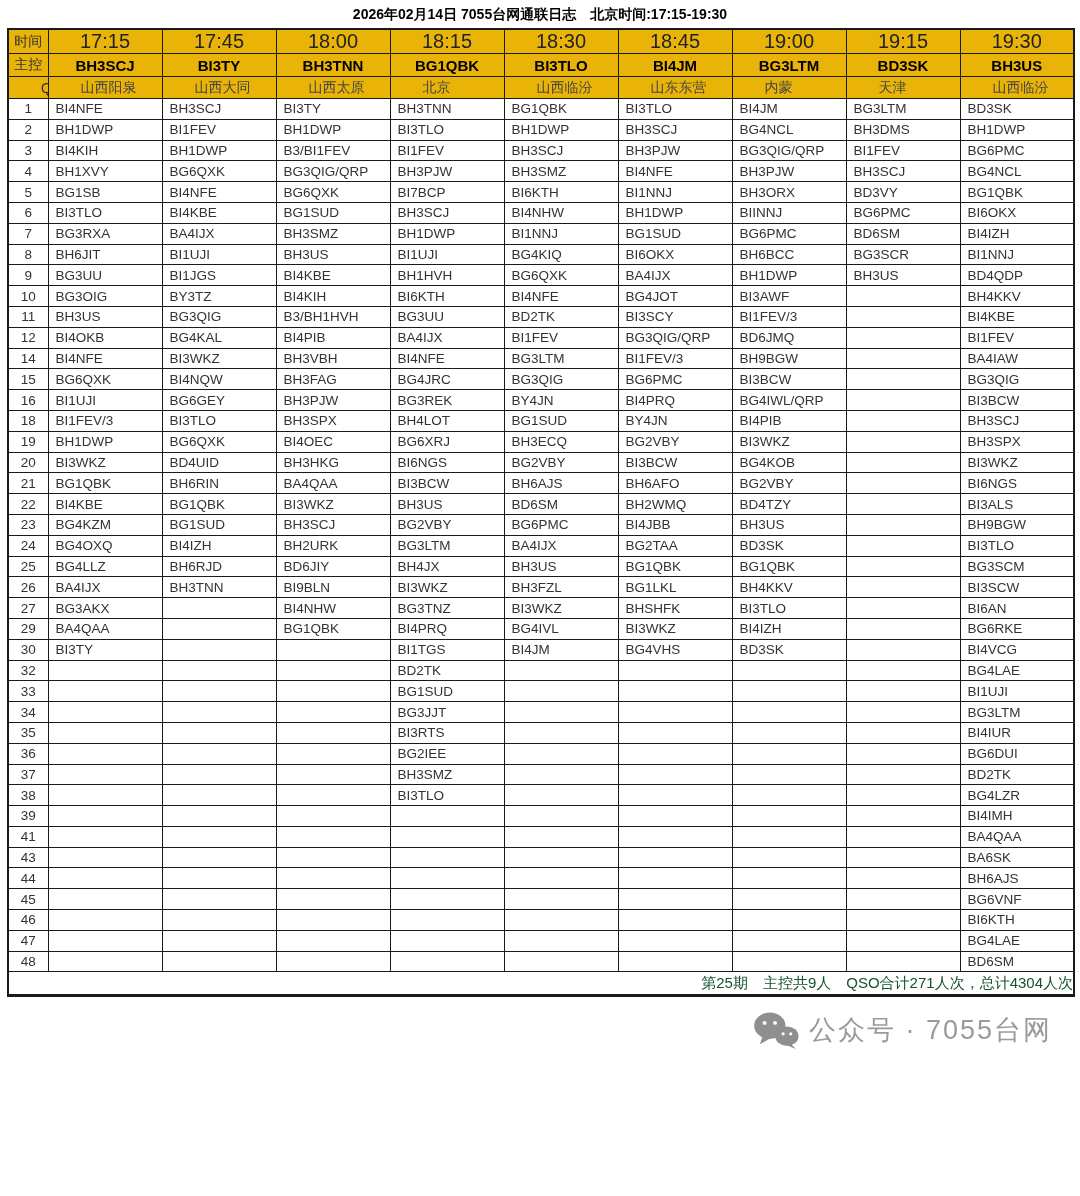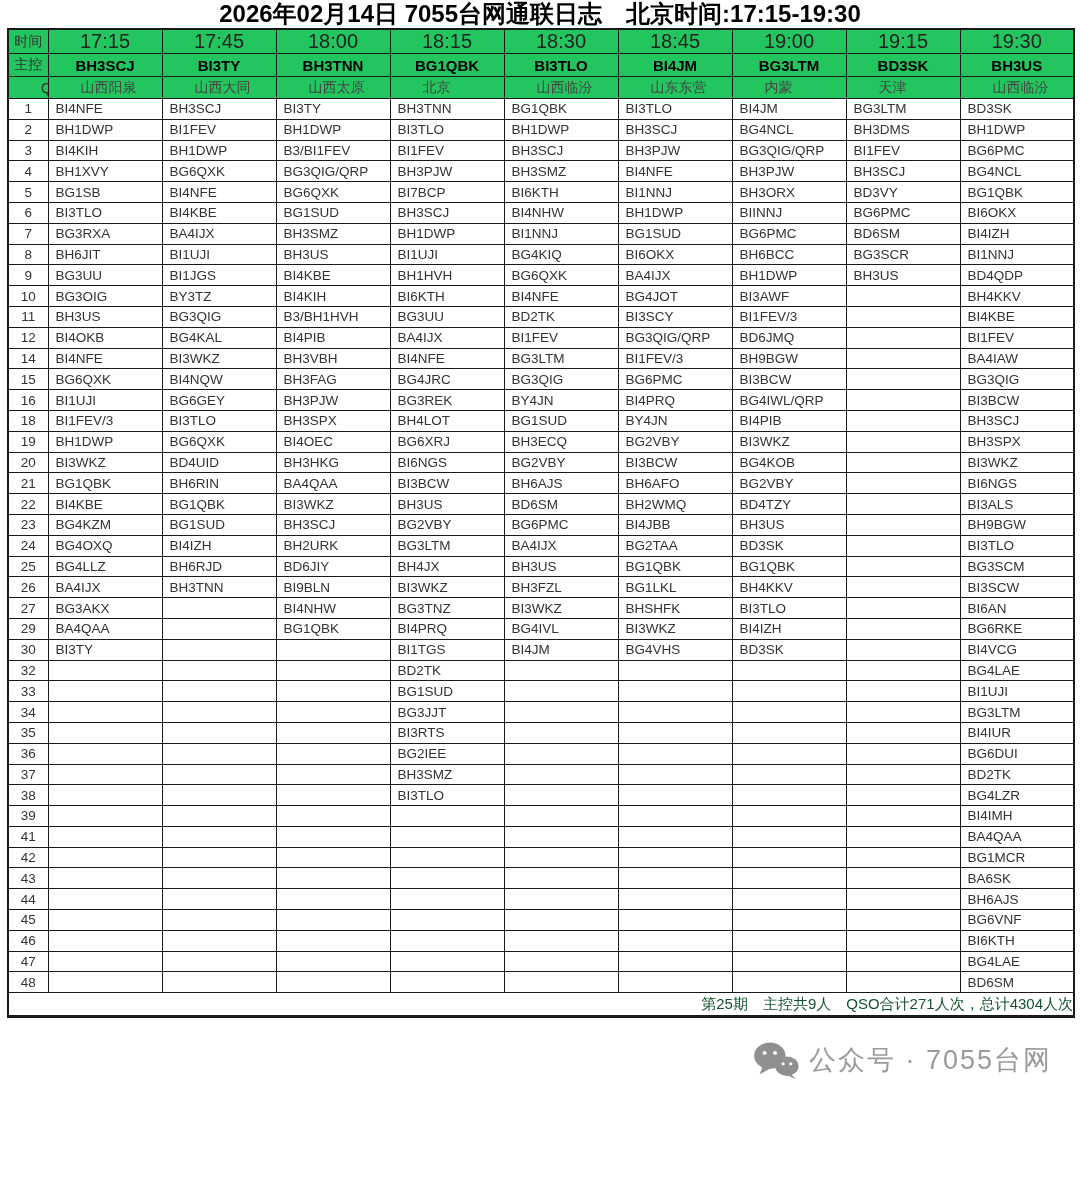--- a/index.html
+++ b/index.html
@@ -3,49 +3,49 @@
 <meta charset="utf-8">
 <style>
   html,body{margin:0;padding:0;background:#ffffff;}
   body{
     width:1080px;height:1196px;overflow:hidden;
     font-family:"Liberation Sans","DejaVu Sans",sans-serif;
     color:#1a1a1a;
   }
   .page-title{
     width:1080px;height:28px;line-height:28px;
-    text-align:center;font-size:24px;font-weight:bold;color:#000;
+    text-align:center;font-size:14px;font-weight:bold;color:#000;
   }
   table.log{
     border-collapse:collapse;table-layout:fixed;
     margin-left:7px;width:1066px;
     border:2px solid #1a1a1a;border-bottom-width:3px;
   }
   table.log col.numcol{width:40px;}
   table.log col.slotcol{width:114px;}
   table.log th, table.log td{
     border:1px solid #1a1a1a;
     overflow:hidden;white-space:nowrap;
     padding:0;
   }
-  thead tr{background:#22c55e;}
+  thead tr{background:#eab308;}
   tr.time-row th{height:22px;font-size:20px;font-weight:normal;color:#222;text-align:center;}
   tr.control-row th{height:22px;font-size:15px;font-weight:bold;color:#000;text-align:center;}
   tr.qth-row th{height:21px;font-size:14px;font-weight:normal;color:#444;text-align:left;padding-left:32px;}
   tr.time-row th.rowhead, tr.control-row th.rowhead{font-size:14px;font-weight:normal;color:#333;}
   tr.qth-row th.rowhead{font-size:14px;color:#333;}
   tbody td{height:19.8px;font-size:13.5px;color:#333;}
   tbody td.num{text-align:center;}
   tbody td.callsign{text-align:left;padding-left:7px;}
   tfoot td{
     height:22px;font-size:15px;color:#14532d;
     text-align:right;padding-right:5px;font-weight:normal;
   }
   .watermark{
-    margin-top:23px;width:1052px;
+    margin-top:14px;width:1052px;
     display:flex;justify-content:flex-end;align-items:center;gap:10px;
   }
   .watermark .wm-text{
     font-size:27px;color:#9a9a9a;letter-spacing:2px;
   }
   .wm-icon{display:inline-block;line-height:0;}
 </style>
 </head>
 <body>
 
@@ -529,32 +529,20 @@
         <td class="callsign"></td>
         <td class="callsign"></td>
         <td class="callsign"></td>
         <td class="callsign"></td>
         <td class="callsign"></td>
         <td class="callsign"></td>
         <td class="callsign"></td>
         <td class="callsign">BA4QAA</td>
       </tr>
       <tr>
-        <td class="num">42</td>
-        <td class="callsign"></td>
-        <td class="callsign"></td>
-        <td class="callsign"></td>
-        <td class="callsign"></td>
-        <td class="callsign"></td>
-        <td class="callsign"></td>
-        <td class="callsign"></td>
-        <td class="callsign"></td>
-        <td class="callsign">BG1MCR</td>
-      </tr>
-      <tr>
         <td class="num">43</td>
         <td class="callsign"></td>
         <td class="callsign"></td>
         <td class="callsign"></td>
         <td class="callsign"></td>
         <td class="callsign"></td>
         <td class="callsign"></td>
         <td class="callsign"></td>
         <td class="callsign"></td>
         <td class="callsign">BA6SK</td>

